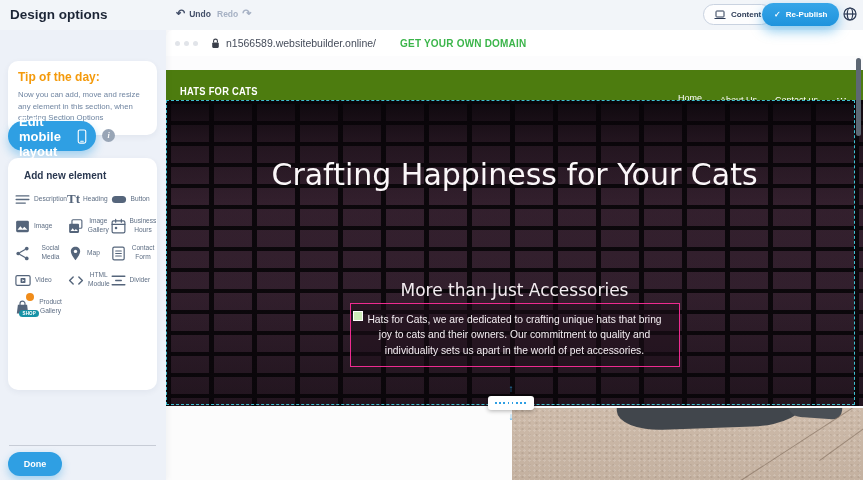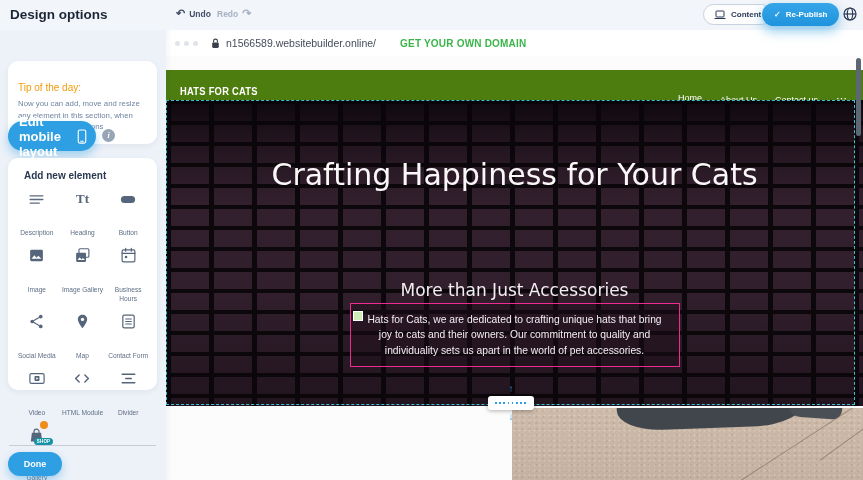--- a/index.html
+++ b/index.html
@@ -16,28 +16,28 @@
   .preview-btn { position:absolute; left:703px; top:4px; height:21px; padding:0 10px; display:flex; align-items:center; gap:5px; border:1px solid #c9d2e0; border-radius:11px; background:#fdfdfe; font-size:8px; font-weight:700; color:#2b3a55; cursor:pointer; }
   .republish-btn { position:absolute; left:762px; top:3px; height:23px; padding:0 12px; display:flex; align-items:center; gap:5px; border-radius:12px; background:linear-gradient(#36a6e8,#1f93dd); box-shadow:0 5px 12px rgba(47,160,226,.55); font-size:8px; font-weight:700; color:#fff; cursor:pointer; }
   .globe { position:absolute; left:842px; top:6px; width:16px; height:16px; cursor:pointer; }
 
   
   .sidebar { position:absolute; left:0; top:28px; width:166px; height:452px; background:#edf1f8; z-index:15; box-shadow:2px 0 6px rgba(20,40,80,.05); }
   .tabs { position:absolute; left:8px; top:3px; width:149px; height:19px; background:#e2e8f1; border-radius:10px; display:flex; }
   .tab { flex:1; display:flex; align-items:center; justify-content:center; font-size:7.5px; font-weight:700; color:#3f4d66; border-radius:10px; cursor:pointer; }
   .tab.active { background:#fff; box-shadow:0 1px 3px rgba(30,50,90,.15); }
   .tip-card { position:absolute; left:8px; top:33px; width:149px; background:#fff; border-radius:10px; padding:9px 10px 11px; box-shadow:0 2px 6px rgba(30,50,90,.06); }
-  .tip-head { font-size:10px; font-weight:400; color:#f49a0b;margin-top:12px; }
+  .tip-head { font-size:12px; font-weight:700; color:#f49a0b; }
   .tip-body { margin-top:5px; font-size:7.8px; line-height:1.5; color:#7085a1; }
   .edit-mobile { position:absolute; left:8px; top:93px; width:88px; height:30px; border-radius:17px; background:#2f9fe3; box-shadow:0 5px 10px rgba(47,159,227,.4); display:flex; align-items:center; gap:6px; padding:0 9px 0 11px; color:#fff; font-size:13px; font-weight:700; cursor:pointer; }
   .info-dot { position:absolute; left:102px; top:101px; width:13px; height:13px; border-radius:50%; background:#98a5b6; color:#fff; font-size:8px; font-family:"Liberation Serif",serif; font-style:italic; font-weight:700; display:flex; align-items:center; justify-content:center; cursor:pointer; }
   .panel { position:absolute; left:8px; top:130px; width:149px; height:232px; background:#fff; border-radius:10px; padding-top:12px; box-shadow:0 2px 6px rgba(30,50,90,.06); }
   .panel-head { margin-left:16px; font-size:10px; font-weight:700; color:#2a3850; }
   .egrid { margin-top:9px; display:grid; grid-template-columns:repeat(3,1fr); row-gap:9px; padding:0 6px; }
-  .cell { display:flex; flex-direction:column; align-items:center; gap:21px; cursor:pointer; }
+  .cell { display:flex; flex-direction:row; align-items:center; gap:3px; cursor:pointer; }
   .eicon { height:18px; display:flex; align-items:center; justify-content:center; position:relative; }
   .eicon svg { stroke:#5a6a7f; fill:none; stroke-width:1.8; stroke-linecap:round; stroke-linejoin:round; }
   .elabel { font-size:6.6px; color:#5e6e84; text-align:center; line-height:1.35; max-width:44px; }
   .tt { font-size:13px; font-weight:700; color:#55657b; font-family:"Liberation Serif",serif; }
   .shop-pill { position:absolute; right:-8px; bottom:-1px; background:#1793a6; color:#fff; font-size:4.5px; font-weight:700; padding:1px 3px; border-radius:5px; letter-spacing:.2px; }
   .orange-badge { position:absolute; right:-3px; top:-5px; width:8px; height:8px; border-radius:50%; background:#f08c1a; color:#fff; font-size:5px; font-weight:700; display:flex; align-items:center; justify-content:center; }
   .sdivider { position:absolute; left:9px; top:417px; width:147px; height:1px; background:#c7ccd6; }
   .done-btn { position:absolute; left:8px; top:424px; width:54px; height:24px; border-radius:13px; background:#2f9fe3; box-shadow:0 4px 9px rgba(47,159,227,.4); color:#fff; font-size:9px; font-weight:700; display:flex; align-items:center; justify-content:center; cursor:pointer; }
 
   

